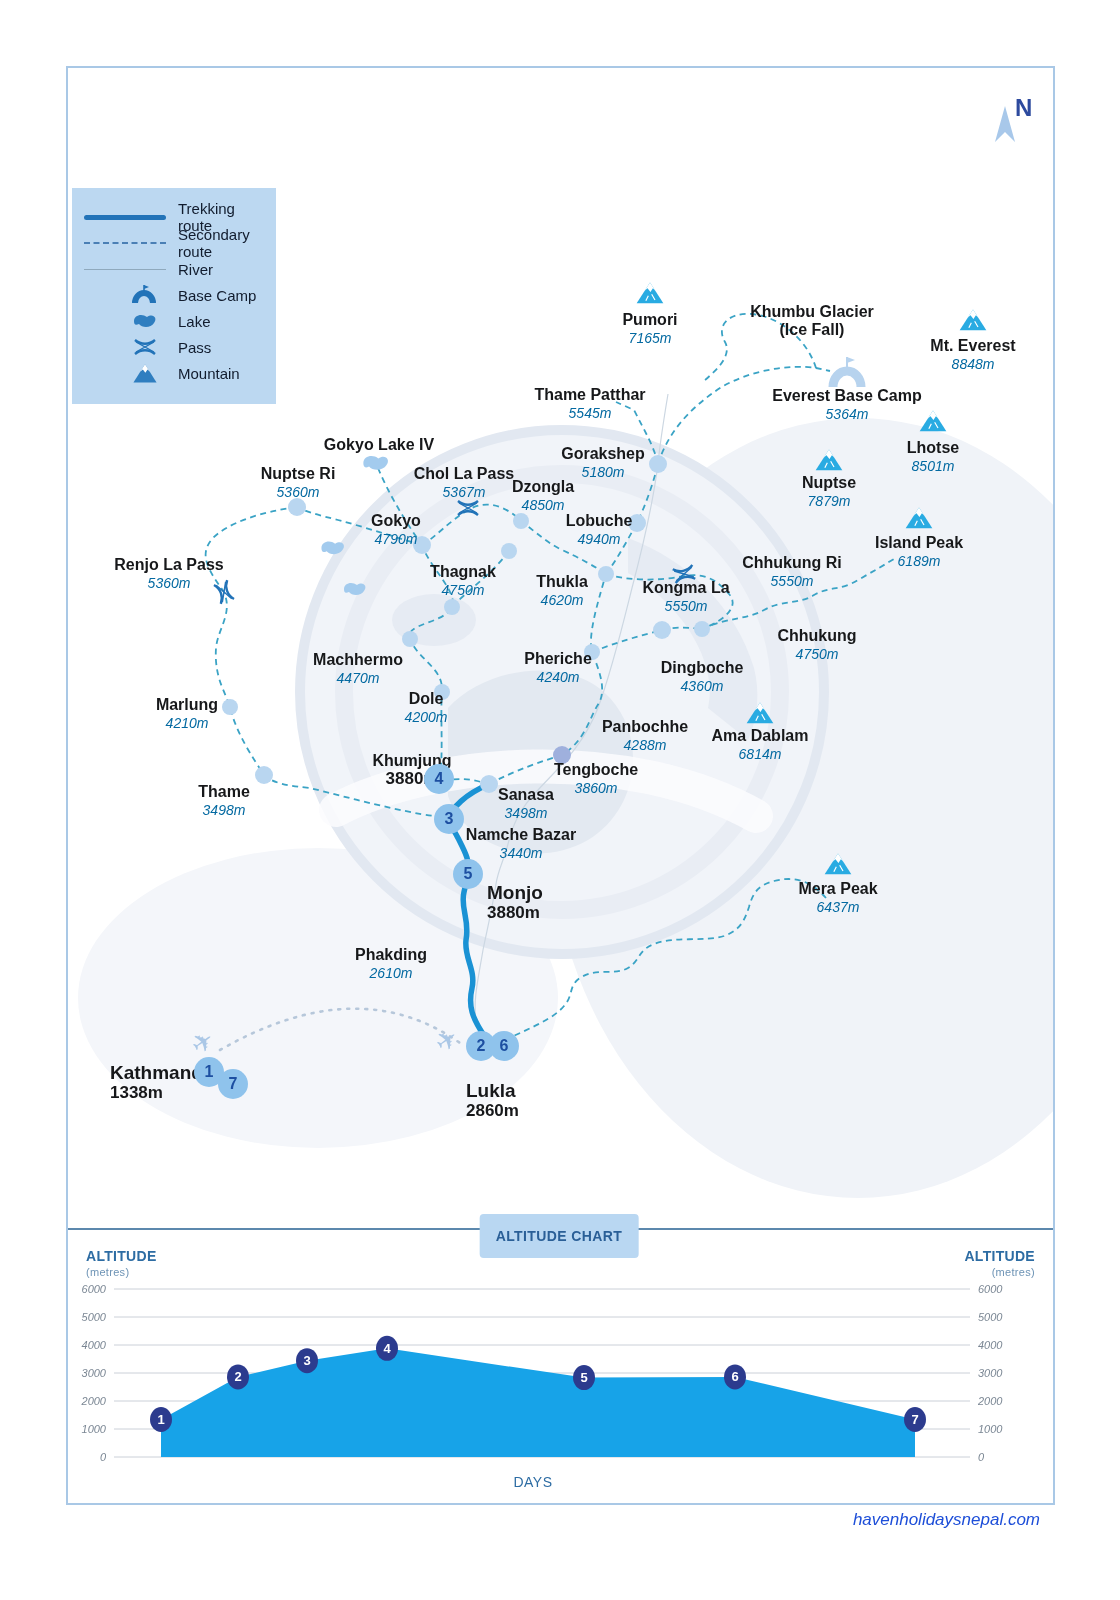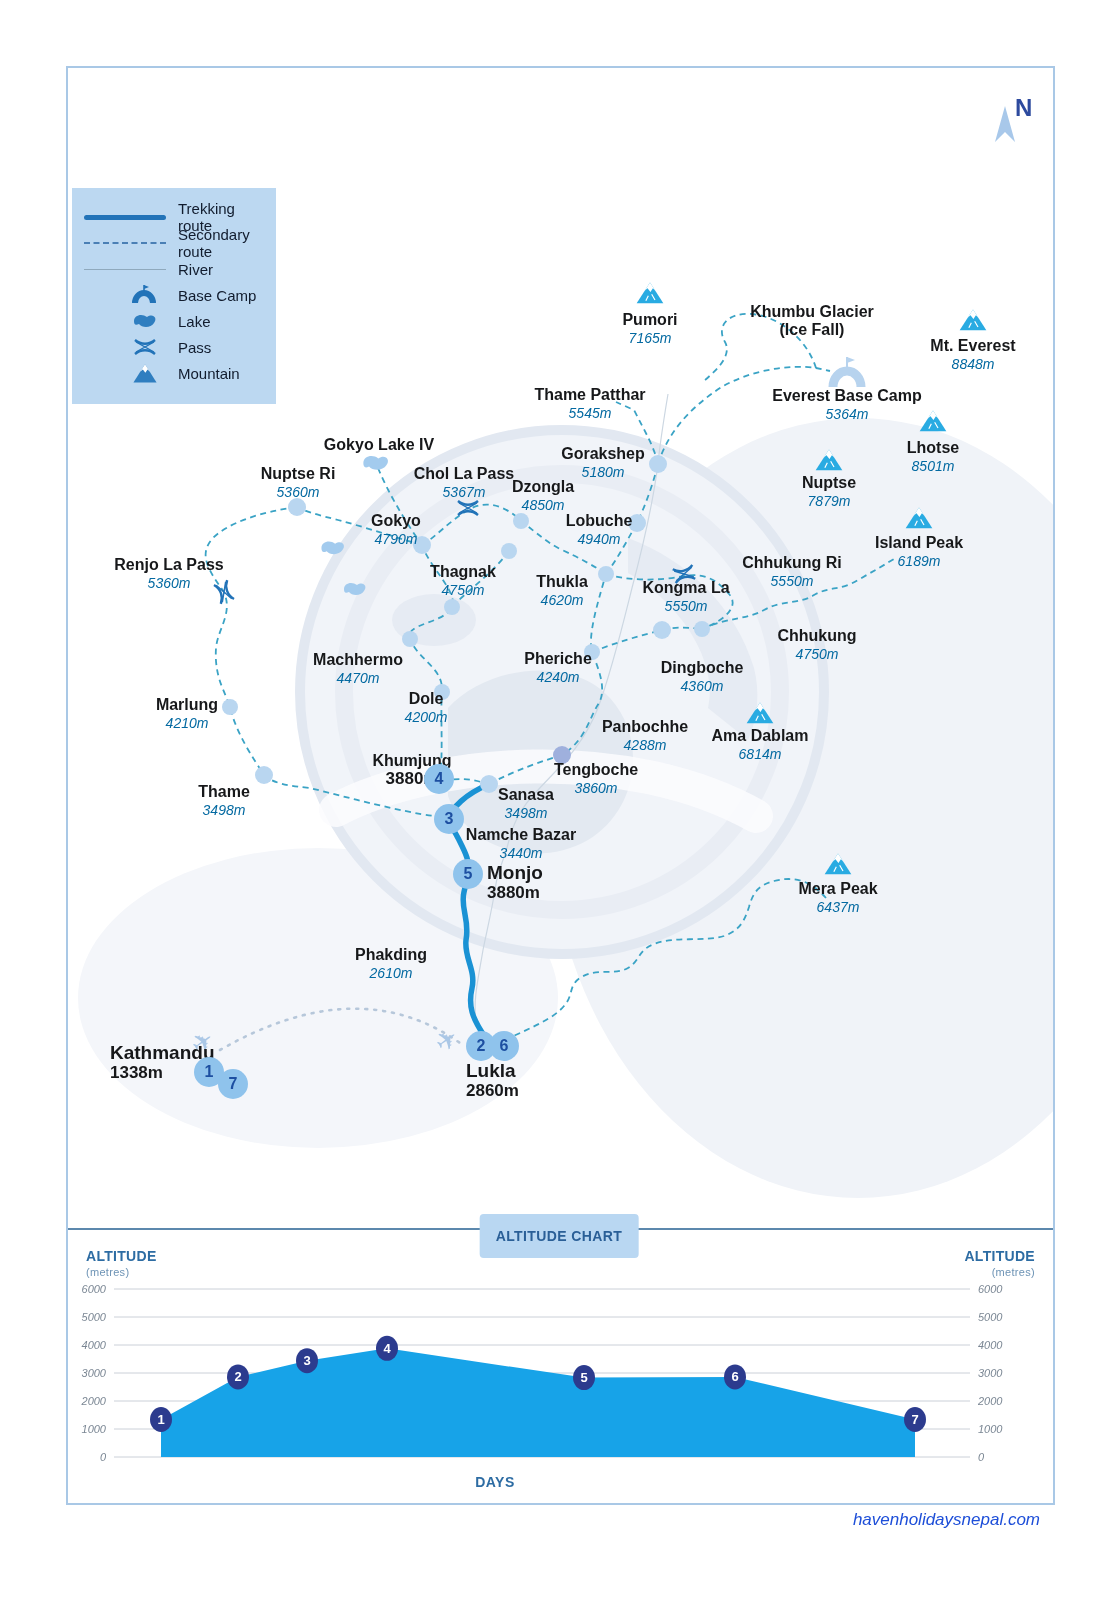--- a/index.html
+++ b/index.html
@@ -24,39 +24,39 @@
   .lg-line.sec{border-top:2px dashed #4a7fb5;}
   .lg-line.riv{border-top:1px solid #8fa9bd;}
   .lg-sym{margin-left:50px;}
   .lg-lb{font-size:15px;color:#111c2e;}
   
   .loc{position:absolute;transform:translateX(-50%);text-align:center;white-space:nowrap;line-height:18px;}
   .loc .nm{display:block;font-size:16px;font-weight:700;color:#17181a;}
   .loc .alt{display:block;font-size:14px;font-style:italic;color:#0369a1;}
   .loc.major .nm{font-size:19px;}
   .loc.major .alt{font-size:17px;font-style:normal;font-weight:700;color:#17181a;line-height:21px;}
-  .loc.leftal{transform:none;text-align:left;}
+  .loc.leftal{transform:none;text-align:left;margin-top:20px;}
   .loc.kh .nm{font-size:16px;}
   .loc.kh .alt{font-size:17px;font-style:normal;font-weight:700;color:#17181a;}
   .day{position:absolute;width:30px;height:30px;border-radius:50%;background:#8fc3ec;
        color:#1d4fa1;font-size:16px;font-weight:700;display:flex;align-items:center;
        justify-content:center;transform:translate(-50%,-50%);}
   
   .divider{position:absolute;left:0;top:1160px;width:985px;height:2px;background:#5c88ad;}
   .badge{position:absolute;left:491px;top:1146px;transform:translateX(-50%);background:#b9d7f2;
          border-radius:4px;padding:14px 16px;font-size:14px;font-weight:700;color:#2a5f97;letter-spacing:.4px;}
   .ax-title{position:absolute;top:1180px;font-size:14px;font-weight:700;color:#2d6ca3;letter-spacing:.3px;}
   .ax-unit{display:block;font-size:11px;font-weight:400;color:#6d93b5;margin-top:2px;}
   .ax-title.l{left:18px;} .ax-title.r{right:18px;text-align:right;}
   #chart-svg{position:absolute;left:0;top:1190px;}
   #chart-svg .grid{stroke:#cbd0d8;stroke-width:1;}
   #chart-svg .tick{font-size:11px;font-style:italic;fill:#7b8794;}
   #chart-svg .mnum{font-size:13px;font-weight:700;fill:#ffffff;text-anchor:middle;}
   .days-lb{position:absolute;left:0;top:1406px;width:854px;text-align:center;
-           font-size:14px;font-weight:700;color:#2d6ca3;letter-spacing:.5px;}
+           font-size:14px;font-weight:400;color:#2d6ca3;letter-spacing:.5px;padding-left:38px;}
   .footer{position:absolute;right:80px;top:1510px;font-size:17px;font-style:italic;color:#1d4ed8;}
 </style>
 </head>
 <body>
 
 <div class="canvas">
   <div class="frame">
 
     <svg class="map-svg" width="985" height="1160" viewBox="0 0 985 1160">
       <defs>

